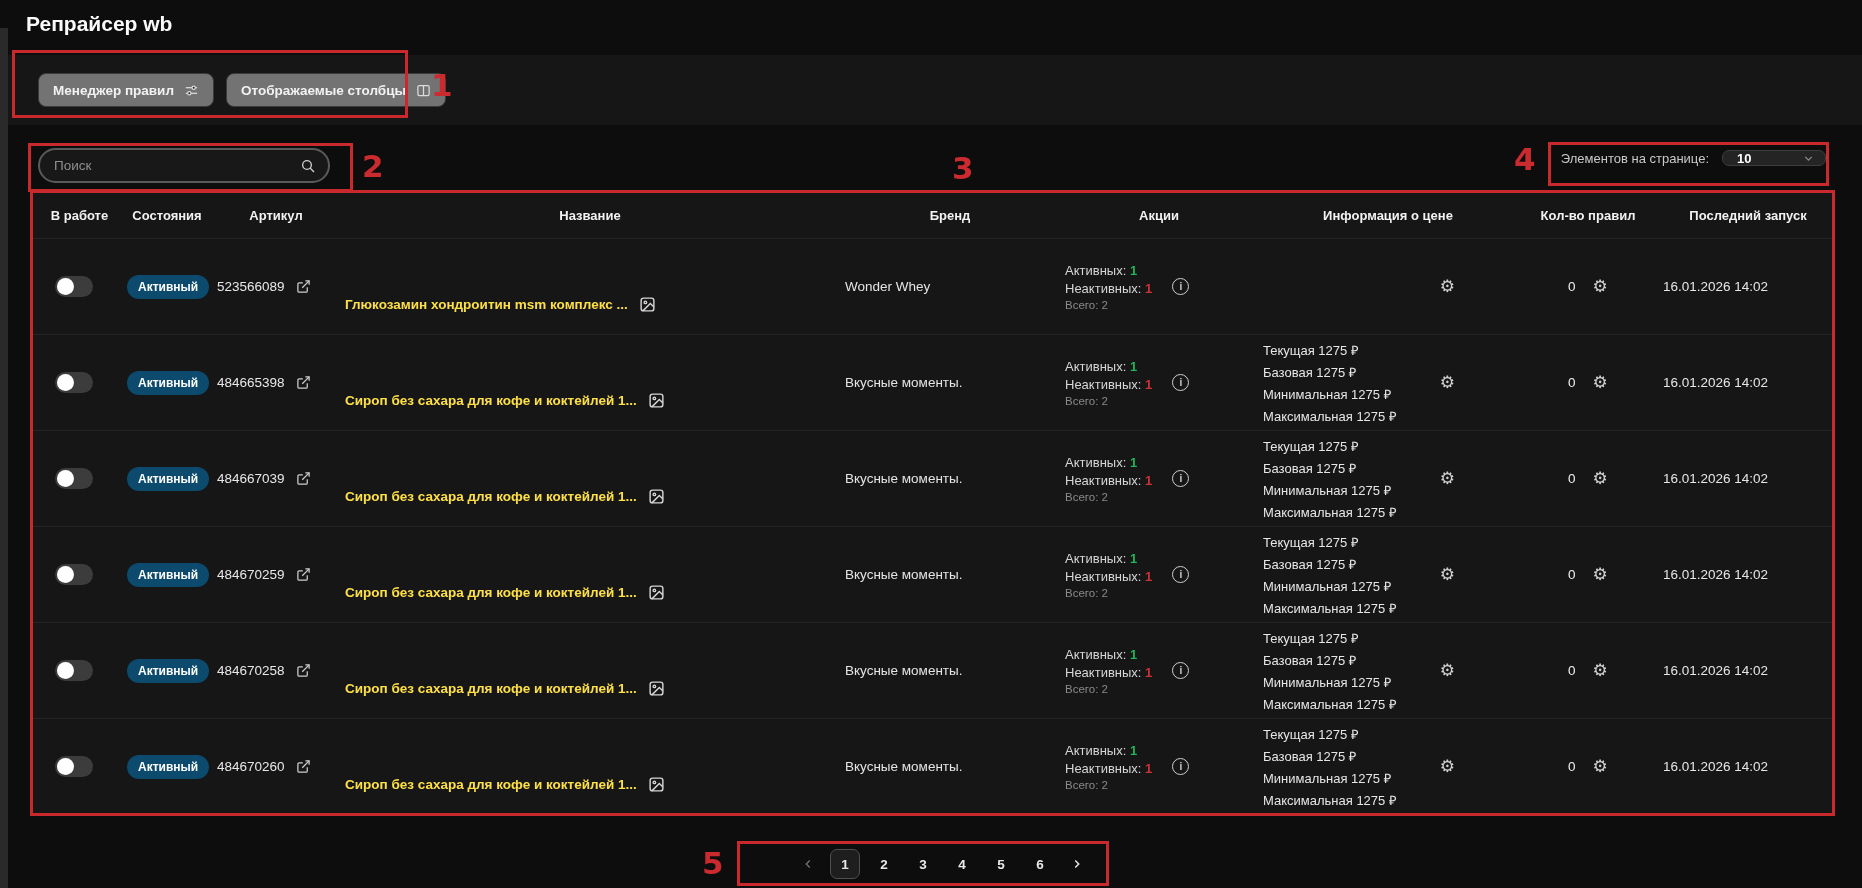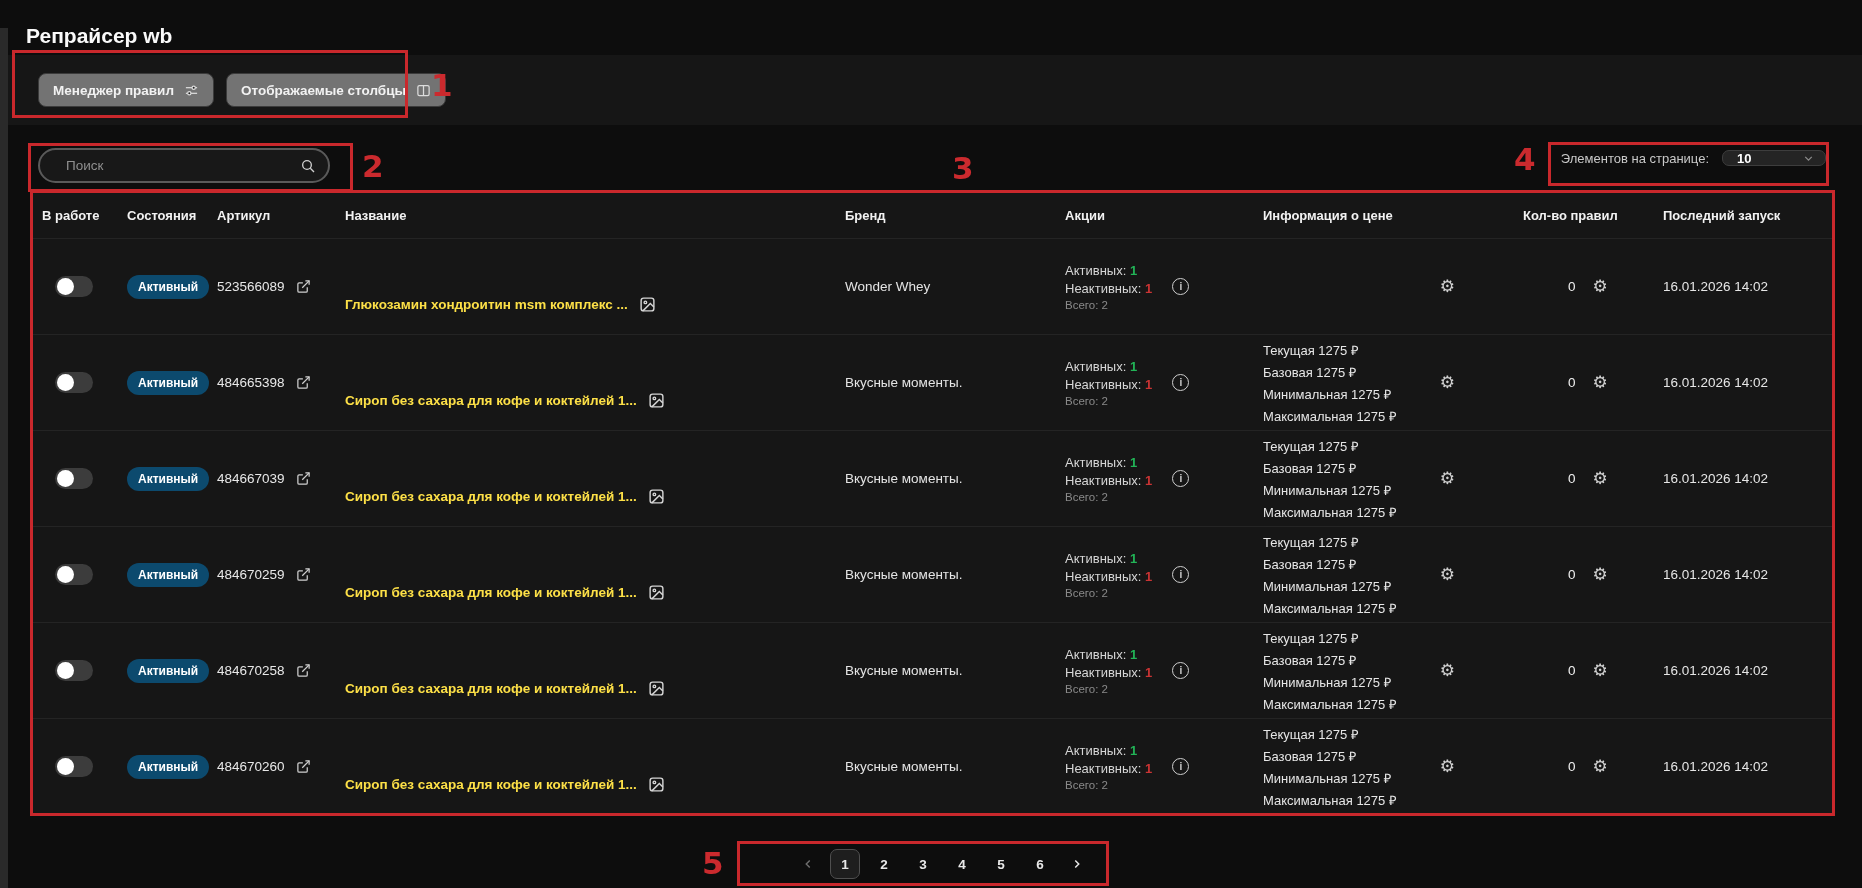--- a/index.html
+++ b/index.html
@@ -6,47 +6,47 @@
   html,body { width:1862px; height:888px; }
   body {
     position:relative;
     background:#0d0d0d;
     font-family:"Liberation Sans", sans-serif;
     color:#e6e6e6;
     overflow:hidden;
   }
   .left-strip { position:absolute; left:0; top:28px; width:8px; height:860px; background:#2a2a2a; }
 
-  .page-title { position:absolute; left:26px; top:24px; font-size:21px; font-weight:bold; color:#fafafa; }
+  .page-title { position:absolute; left:26px; top:12px; font-size:21px; font-weight:bold; color:#fafafa; }
 
   .toolbar-band { position:absolute; left:8px; top:55px; width:1854px; height:70px; background:#161616;
     display:flex; align-items:center; padding-left:30px; gap:12px; }
   .btn { display:inline-flex; align-items:center; gap:10px; height:34px; padding:0 14px;
     background:#737373; border:1px solid #3b3b3b; border-radius:8px; color:#f2f2f2;
     font-size:13.5px; font-weight:600; cursor:pointer; white-space:nowrap; }
   .btn svg { width:15px; height:15px; stroke:#dcdcdc; }
 
   .search-pill { position:absolute; left:38px; top:148px; width:292px; height:35px;
     border:2px solid #5a5a5a; border-radius:18px; background:#181818;
     display:flex; align-items:center; padding:0 12px 0 14px; }
   .search-pill input { flex:1; background:transparent; border:none; outline:none;
-    color:#dddddd; font-size:13.5px; font-family:inherit;margin-left:12px; }
+    color:#dddddd; font-size:13.5px; font-family:inherit; }
   .search-pill input::placeholder { color:#8f8f8f; }
   .search-pill svg { width:16px; height:16px; stroke:#cfcfcf; }
 
   .page-size { position:absolute; top:150px; right:36px; display:flex; align-items:center; gap:13px; }
   .page-size-label { font-size:13px; color:#c9c9c9;margin-left:13px; }
   .select { width:104px; height:16px; background:#242424; border:1px solid #3d3d3d; border-radius:7px;
     display:flex; align-items:center; padding:0 10px 0 14px; color:#ffffff; font-size:13px; font-weight:bold; cursor:pointer; }
   .select svg { width:13px; height:13px; stroke:#8a8a8a; margin-left:auto; }
 
   .table { position:absolute; left:32px; top:192px; width:1801px; height:622px; background:#161616; }
   .thead, .trow { display:grid; grid-template-columns:85px 90px 128px 500px 220px 198px 260px 140px 180px; align-items:center; }
   .thead { height:46px; font-size:13px; font-weight:bold; color:#f2f2f2; }
-  .thead > div { padding-left:10px; white-space:nowrap; }
+  .thead > div { padding-left:10px; white-space:nowrap;text-align:center; }
   .trow { height:96px; border-top:1px solid #242424; font-size:13.5px; color:#e4e4e4; }
   .trow > div { padding-left:10px; display:flex; align-items:center; }
 
   .toggle { width:38px; height:21px; background:#3c3c3c; border-radius:11px; position:relative;
     margin-left:13px; cursor:pointer; flex:none; }
   .toggle .knob { position:absolute; left:2px; top:2px; width:17px; height:17px; background:#ffffff; border-radius:50%; }
 
   .badge { display:inline-block; background:#0c4a6e; color:#ffffff; font-size:12px; font-weight:bold;
     padding:5px 11px; border-radius:999px; white-space:nowrap; }
 

